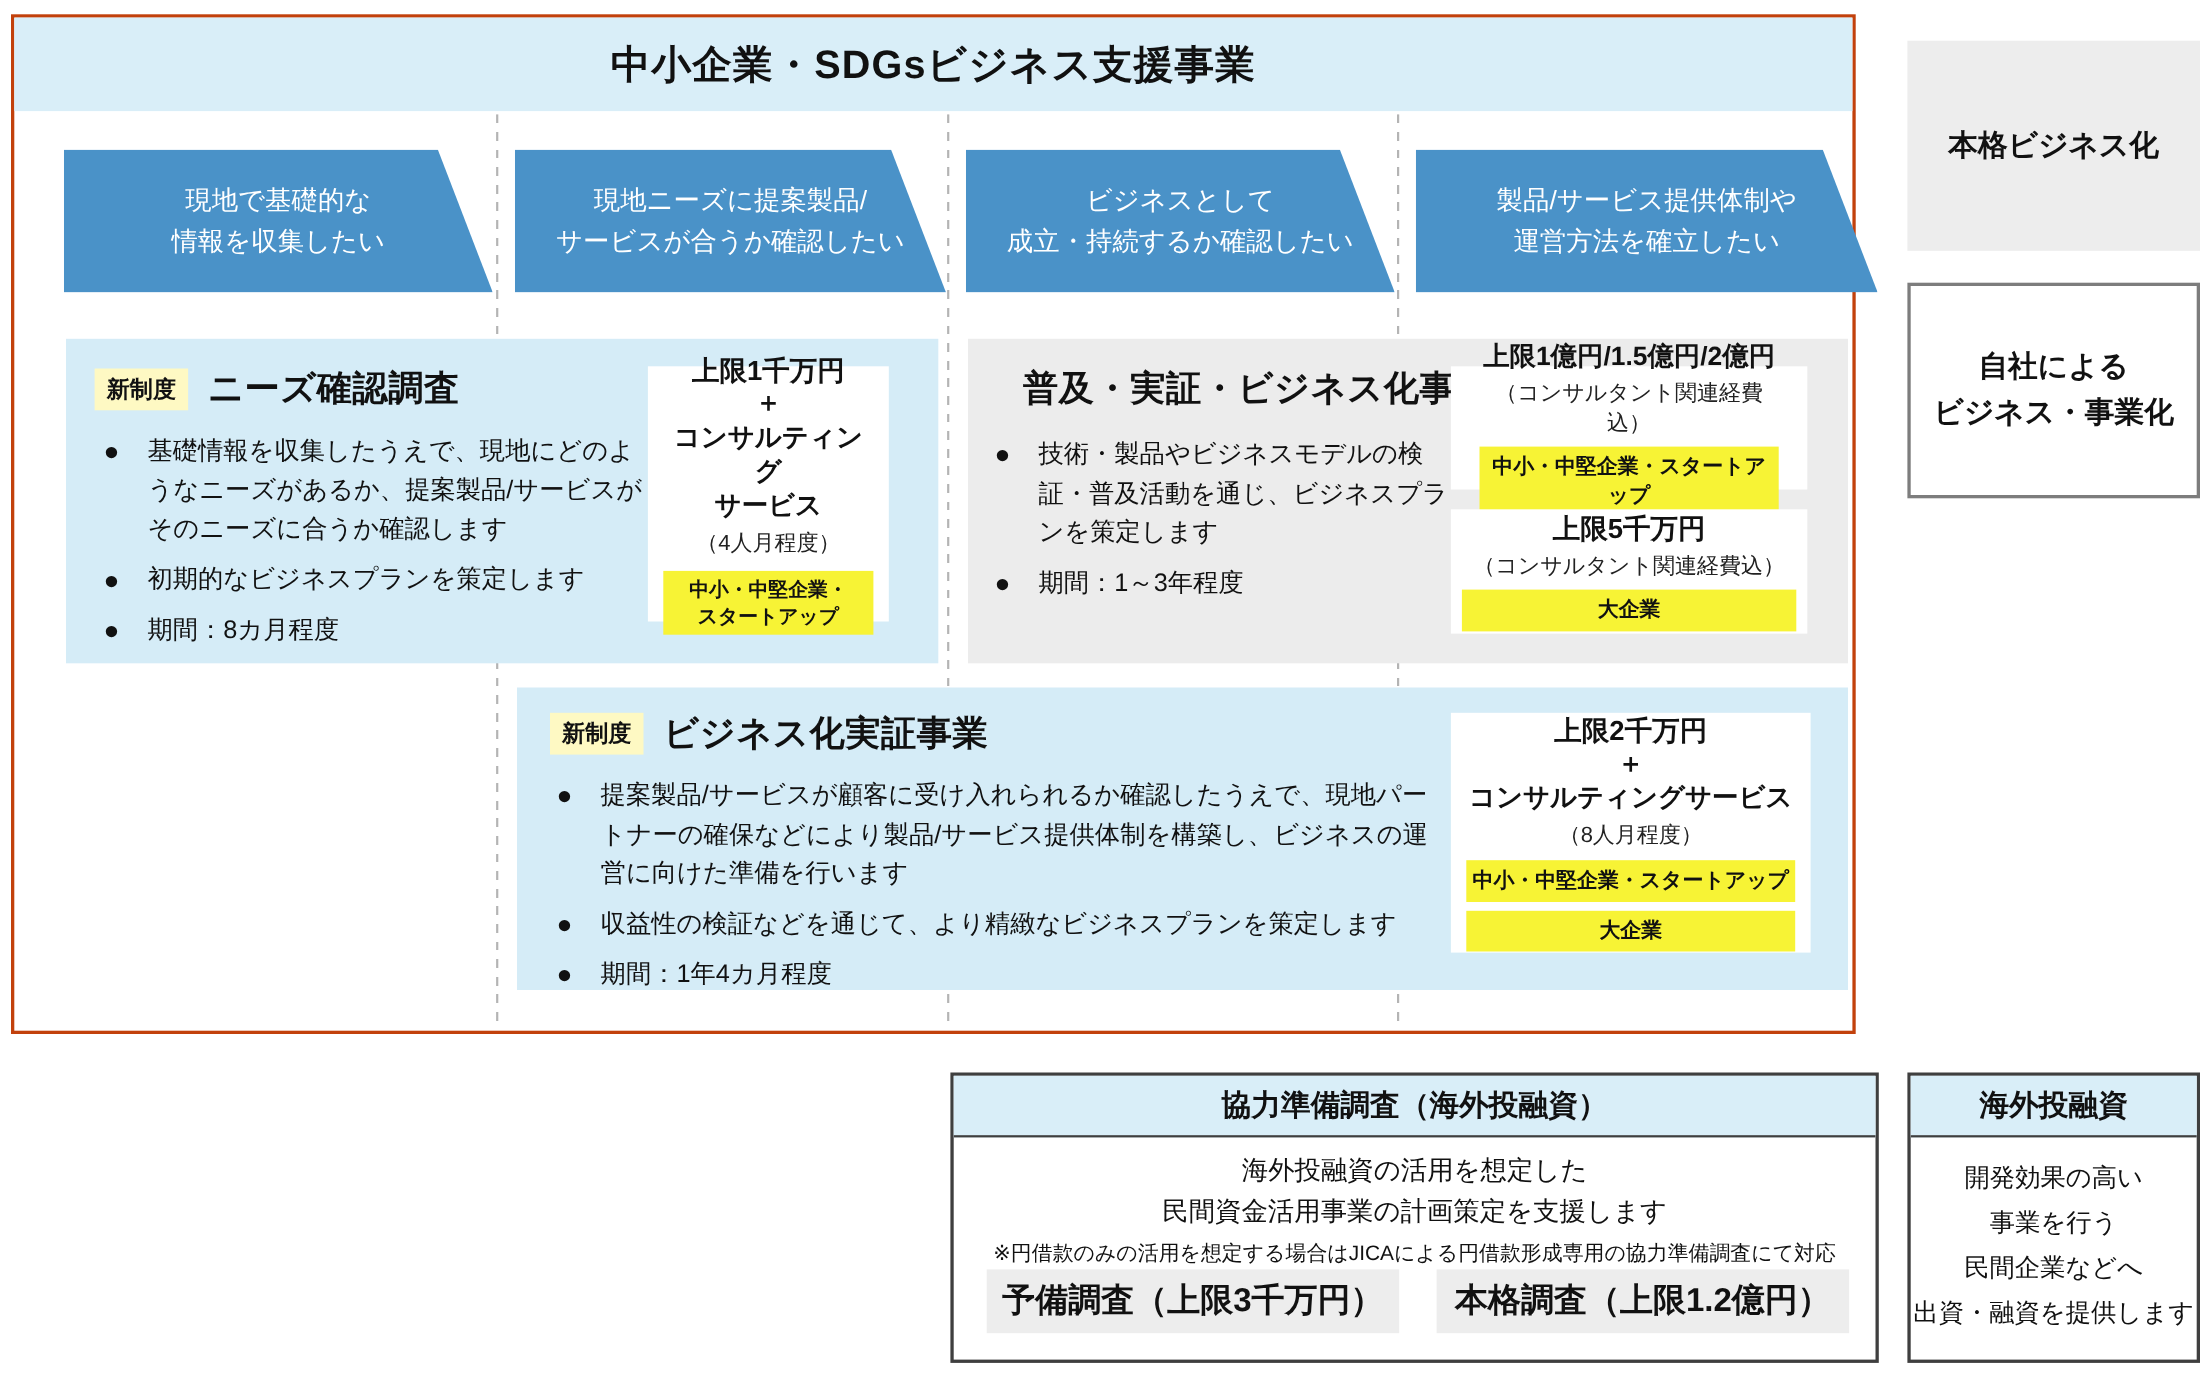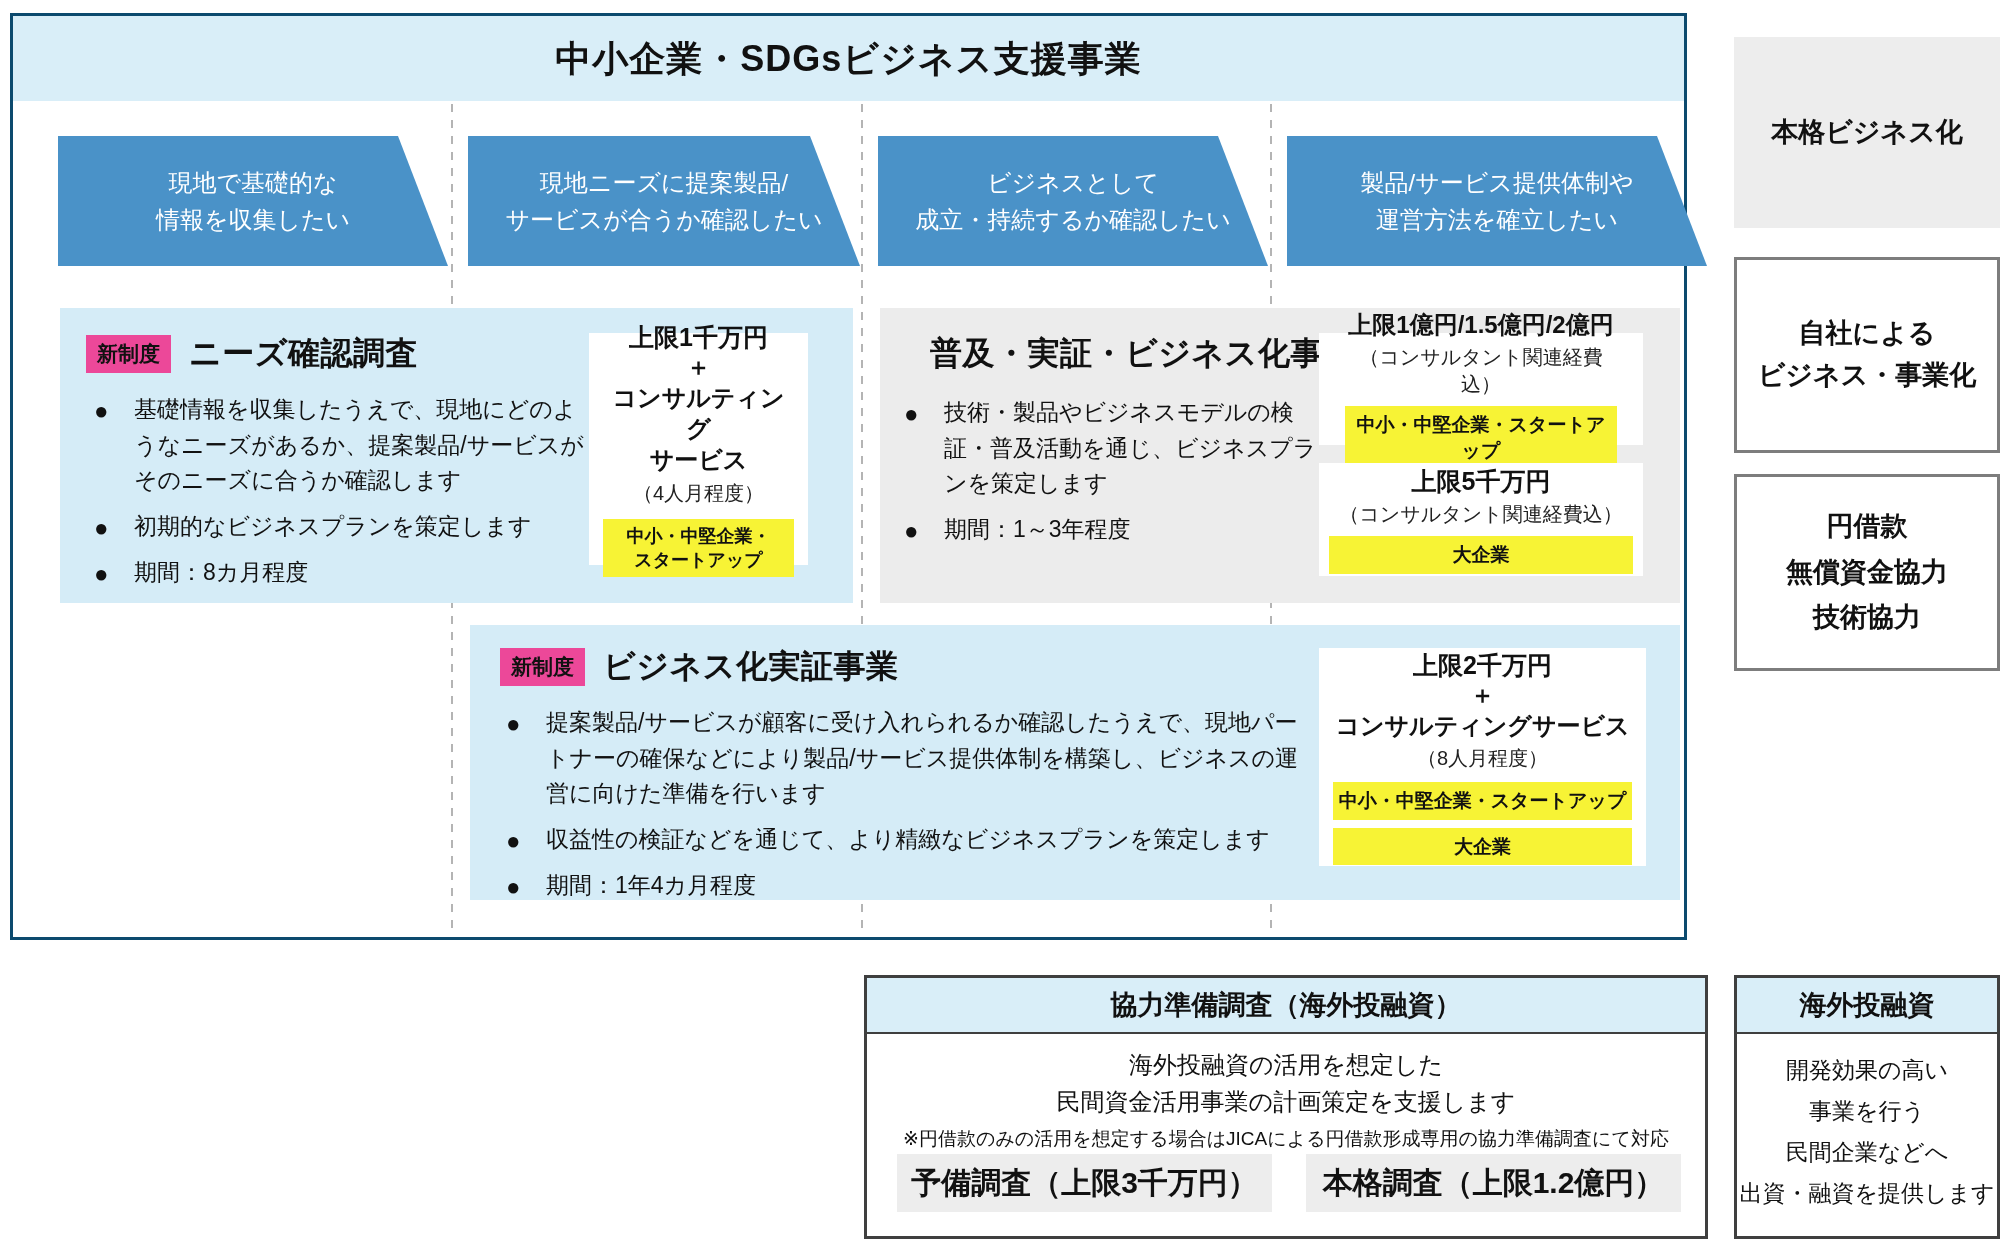--- a/index.html
+++ b/index.html
@@ -5,21 +5,21 @@
   html,body{margin:0;padding:0;background:#fff;}
   #canvas{
     position:relative;width:2000px;height:1255px;background:#fff;
     font-family:"Liberation Sans","DejaVu Sans",sans-serif;color:#111;
     overflow:hidden;
   }
   .pre{white-space:pre-line;}
 
   
   .main-box{position:absolute;left:10px;top:13px;width:1677px;height:927px;
-    border:3px solid #0c4a6e;background:#fff;box-sizing:border-box;}
+    border:3px solid #c2410c;background:#fff;box-sizing:border-box;}
   .main-header{position:absolute;left:0;top:0;width:100%;height:85px;background:#d9eef8;
     text-align:center;font-weight:bold;font-size:36px;line-height:85px;letter-spacing:1px;}
 
   
   .vsep{position:absolute;top:88px;bottom:4px;width:2px;
     background:repeating-linear-gradient(to bottom,#b4b4b4 0 8px,transparent 8px 16px);}
   .vsep1{left:438px;} .vsep2{left:848px;} .vsep3{left:1257px;}
 
   
   .arrow{position:absolute;top:120px;height:130px;background:#4a92c8;color:#fff;
@@ -33,21 +33,21 @@
 
   
   .panel{position:absolute;box-sizing:border-box;}
   .panel-blue{background:#d5ecf7;}
   .panel-gray{background:#ececec;}
   .panelA{left:47px;top:292px;width:793px;height:295px;padding:24px 26px;}
   .panelB{left:867px;top:292px;width:800px;height:295px;padding:24px 24px;}
   .panelC{left:457px;top:609px;width:1210px;height:275px;padding:20px 30px;}
 
   .title-row{display:flex;align-items:center;gap:18px;}
-  .new-badge{background:#ec4899;color:#111;font-weight:bold;font-size:21px;
+  .new-badge{background:#fef9c3;color:#111;font-weight:bold;font-size:21px;
     padding:5px 11px;flex:0 0 auto;}
   .panel-title{font-weight:bold;font-size:32px;letter-spacing:0.5px;}
   .panelB .panel-title{margin-left:26px;}
 
   ul.bullets{list-style:none;margin:16px 0 0 0;padding:0;font-size:23px;line-height:1.55;}
   ul.bullets li{position:relative;padding-left:40px;margin-bottom:10px;}
   ul.bullets li::before{content:"●";position:absolute;left:0;top:0;font-size:24px;}
   .panelA ul.bullets{width:490px;margin-left:8px;}
   .panelB ul.bullets{width:430px;margin-top:19px;}
   .panelC ul.bullets{width:815px;margin-left:6px;}
@@ -171,23 +171,20 @@
         <div class="fund-note">（8人月程度）</div>
         <div class="tag">中小・中堅企業・スタートアップ</div>
         <div class="tag">大企業</div>
       </div>
     </div>
   </div>
 
   <div class="rc rc1">本格ビジネス化</div>
   <div class="rc rc2 pre">自社による
 ビジネス・事業化</div>
-  <div class="rc rc3 pre">円借款
-無償資金協力
-技術協力</div>
 
   <div class="bbox bbox-left">
     <div class="bbox-header">協力準備調査（海外投融資）</div>
     <div class="bbox-body pre">海外投融資の活用を想定した
 民間資金活用事業の計画策定を支援します</div>
     <div class="bbox-note">※円借款のみの活用を想定する場合はJICAによる円借款形成専用の協力準備調査にて対応</div>
     <div class="sub-gray sub1">予備調査（上限3千万円）</div>
     <div class="sub-gray sub2">本格調査（上限1.2億円）</div>
   </div>
 

